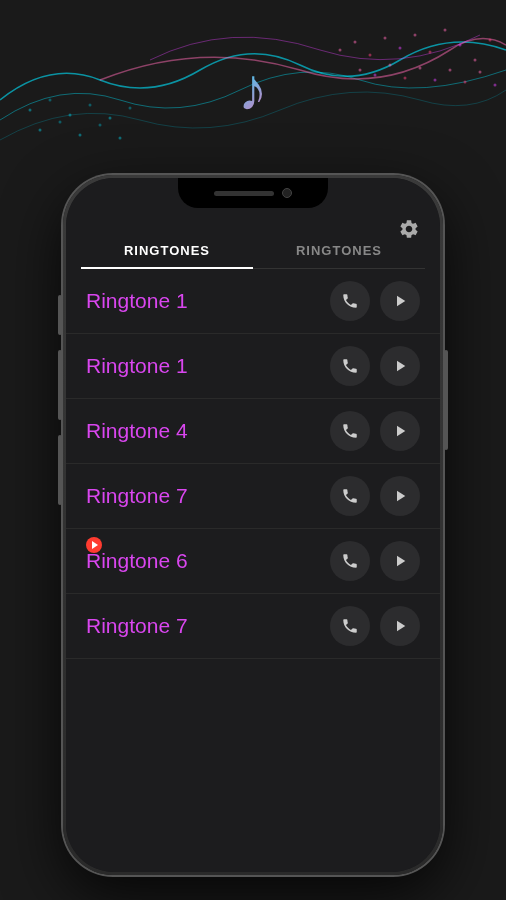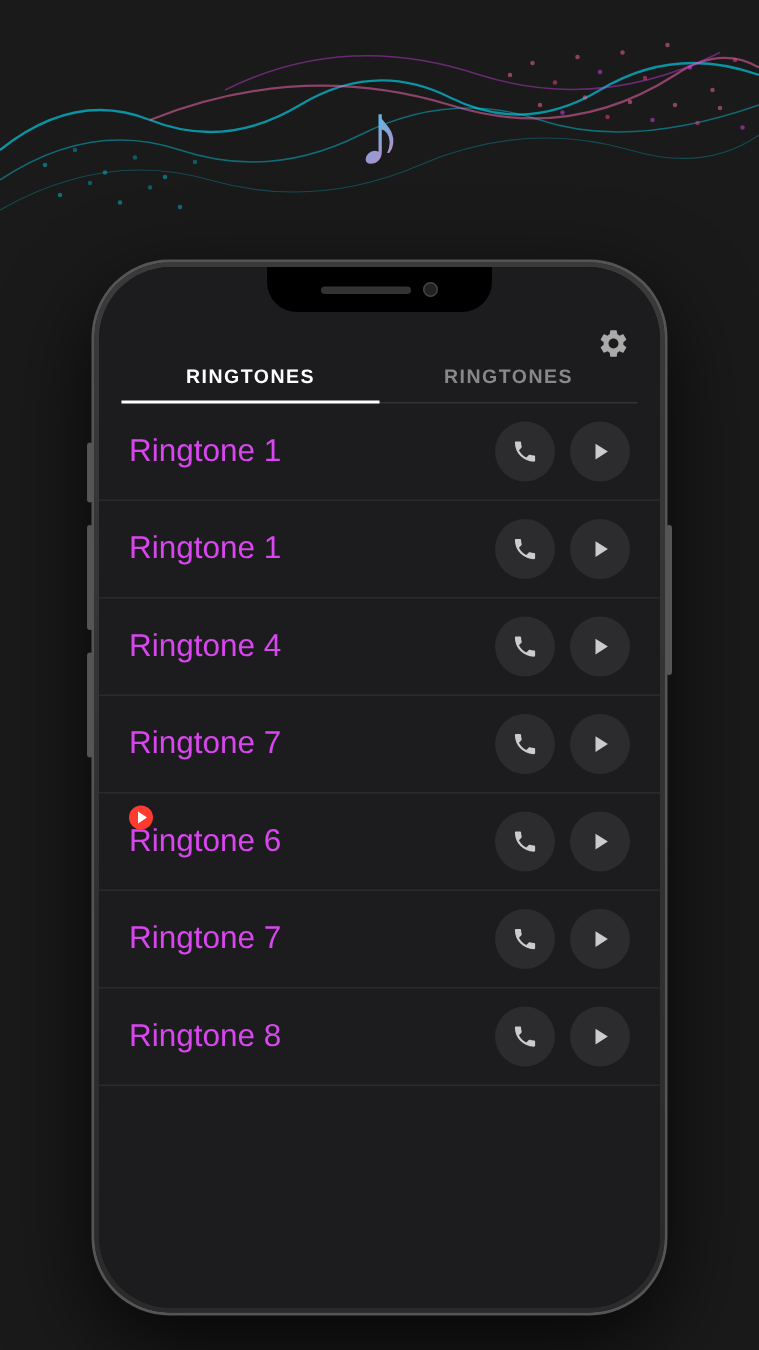--- a/index.html
+++ b/index.html
@@ -423,30 +423,16 @@
         <svg viewBox="0 0 24 24" xmlns="http://www.w3.org/2000/svg">
           <path d="M6.62 10.79c1.44 2.83 3.76 5.14 6.59 6.59l2.2-2.2c.27-.27.67-.36 1.02-.24 1.12.37 2.33.57 3.57.57.55 0 1 .45 1 1V20c0 .55-.45 1-1 1-9.39 0-17-7.61-17-17 0-.55.45-1 1-1h3.5c.55 0 1 .45 1 1 0 1.25.2 2.45.57 3.57.11.35.03.74-.25 1.02l-2.2 2.2z" fill="#ccc"></path>
         </svg>
       </button>
       <button class="btn-play" title="Play">
         <svg viewBox="0 0 24 24" xmlns="http://www.w3.org/2000/svg">
           <path d="M8 5v14l11-7z" fill="#ccc"></path>
         </svg>
       </button>
     </div>
-          <div class="ringtone-item">
-
-      <span class="ringtone-name">Ringtone 8</span>
-      <button class="btn-set" title="Set as ringtone">
-        <svg viewBox="0 0 24 24" xmlns="http://www.w3.org/2000/svg">
-          <path d="M6.62 10.79c1.44 2.83 3.76 5.14 6.59 6.59l2.2-2.2c.27-.27.67-.36 1.02-.24 1.12.37 2.33.57 3.57.57.55 0 1 .45 1 1V20c0 .55-.45 1-1 1-9.39 0-17-7.61-17-17 0-.55.45-1 1-1h3.5c.55 0 1 .45 1 1 0 1.25.2 2.45.57 3.57.11.35.03.74-.25 1.02l-2.2 2.2z" fill="#ccc"></path>
-        </svg>
-      </button>
-      <button class="btn-play" title="Play">
-        <svg viewBox="0 0 24 24" xmlns="http://www.w3.org/2000/svg">
-          <path d="M8 5v14l11-7z" fill="#ccc"></path>
-        </svg>
-      </button>
-    </div>
         </div>
     </div>
   </div>
 </div>
 
 </body></html>

